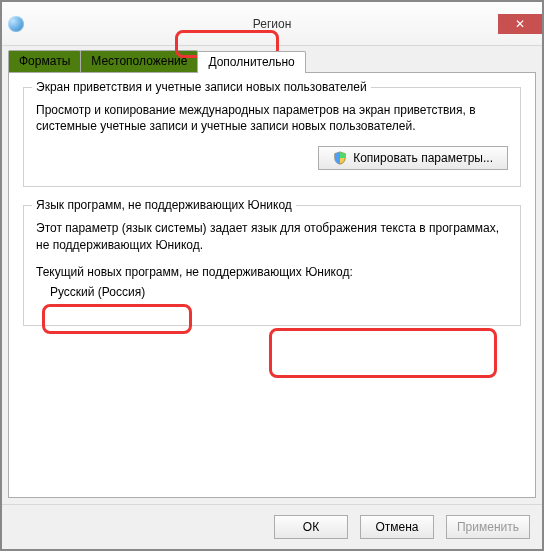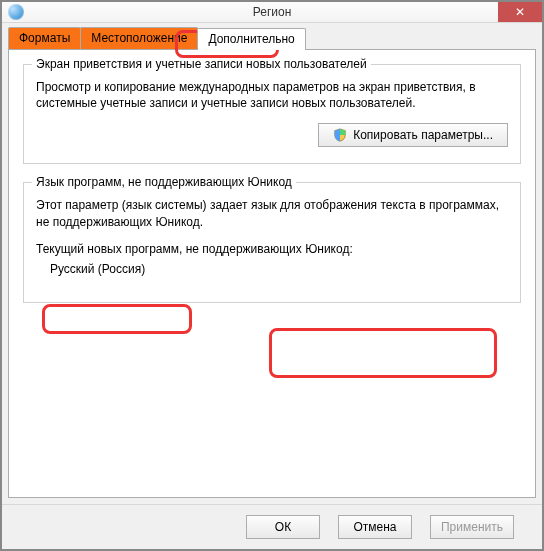--- a/index.html
+++ b/index.html
@@ -1,35 +1,35 @@
 <!DOCTYPE html>
 <html><head>
 <meta charset="utf-8">
 <style>
   * { box-sizing: border-box; font-family: "Segoe UI", Tahoma, sans-serif; font-size: 12px; }
   body { margin: 0; background: #fff; }
   .frame { width: 544px; height: 551px; border: 2px solid #888; position: relative; background: #fff; }
   .window { position: absolute; inset: 0; background: #f0f0f0; display: flex; flex-direction: column; }
-  .titlebar { height: 21px; background: linear-gradient(#fdfdfd,#f3f3f3); display: flex; align-items: center; position: relative; border-bottom: 1px solid #d8d8d8; }
+  .titlebar { height: 44px; background: linear-gradient(#fdfdfd,#f3f3f3); display: flex; align-items: center; position: relative; border-bottom: 1px solid #d8d8d8; }
   .titlebar .sysicon { width: 16px; height: 16px; margin-left: 6px; border-radius: 50%; background: radial-gradient(circle at 30% 30%, #bfe3ff, #5aa7e0 60%, #2a6fb5); box-shadow: inset 0 0 2px #fff; }
   .titlebar .title { position: absolute; left: 0; right: 0; text-align: center; color: #333; pointer-events: none; }
   .titlebar .close { margin-left: auto; width: 44px; height: 20px; background: #c75050; color: #fff; display: flex; align-items: center; justify-content: center; font-family: Arial; font-size: 12px; line-height: 1; cursor: default; }
   .tabrow { display: flex; align-items: flex-end; padding: 4px 6px 0 6px; background: #f0f0f0; }
-  .tab { padding: 3px 10px 4px; border: 1px solid #acacac; border-bottom: none; background: #f97316; margin-right: -1px; border-radius: 2px 2px 0 0; position: relative; cursor: default; }
+  .tab { padding: 3px 10px 4px; border: 1px solid #acacac; border-bottom: none; background: #4d7c0f; margin-right: -1px; border-radius: 2px 2px 0 0; position: relative; cursor: default; }
   .tab.active { background: #fff; z-index: 2; top: 1px; }
   .tabcontent { flex: 1; margin: 0 6px 6px 6px; border: 1px solid #acacac; background: #fff; padding: 14px; position: relative; }
   .group { border: 1px solid #d0d0d0; padding: 14px 12px 16px 12px; margin-bottom: 18px; position: relative; }
   .group .legend { position: absolute; top: -8px; left: 8px; background: #fff; padding: 0 4px; color: #000; }
   .group p { margin: 0 0 12px 0; line-height: 1.35; color: #000; }
   .btnrow { display: flex; justify-content: flex-end; }
   .winbtn { display: inline-flex; align-items: center; gap: 6px; padding: 4px 14px; border: 1px solid #acacac; background: linear-gradient(#fdfdfd,#e9e9e9); cursor: default; }
   .winbtn.disabled { color: #9a9a9a; }
   .shield { width: 14px; height: 14px; }
   .curlang { margin: 6px 0 10px 14px; }
-  .footer { display: flex; justify-content: flex-end; gap: 18px; padding: 10px 28px; background: #f0f0f0; border-top: 1px solid #d8d8d8; }
+  .footer { display: flex; justify-content: flex-end; gap: 12px; padding: 10px 12px; background: #f0f0f0; border-top: 1px solid #d8d8d8; }
   .footer .winbtn { min-width: 74px; justify-content: center; padding: 4px 10px; }
   .hl { position: absolute; border: 3px solid #e33; border-radius: 8px; pointer-events: none; }
 </style>
 </head>
 <body>
 
 <div class="frame">
   <div class="window">
     <div class="titlebar">
       <div class="sysicon"></div>

